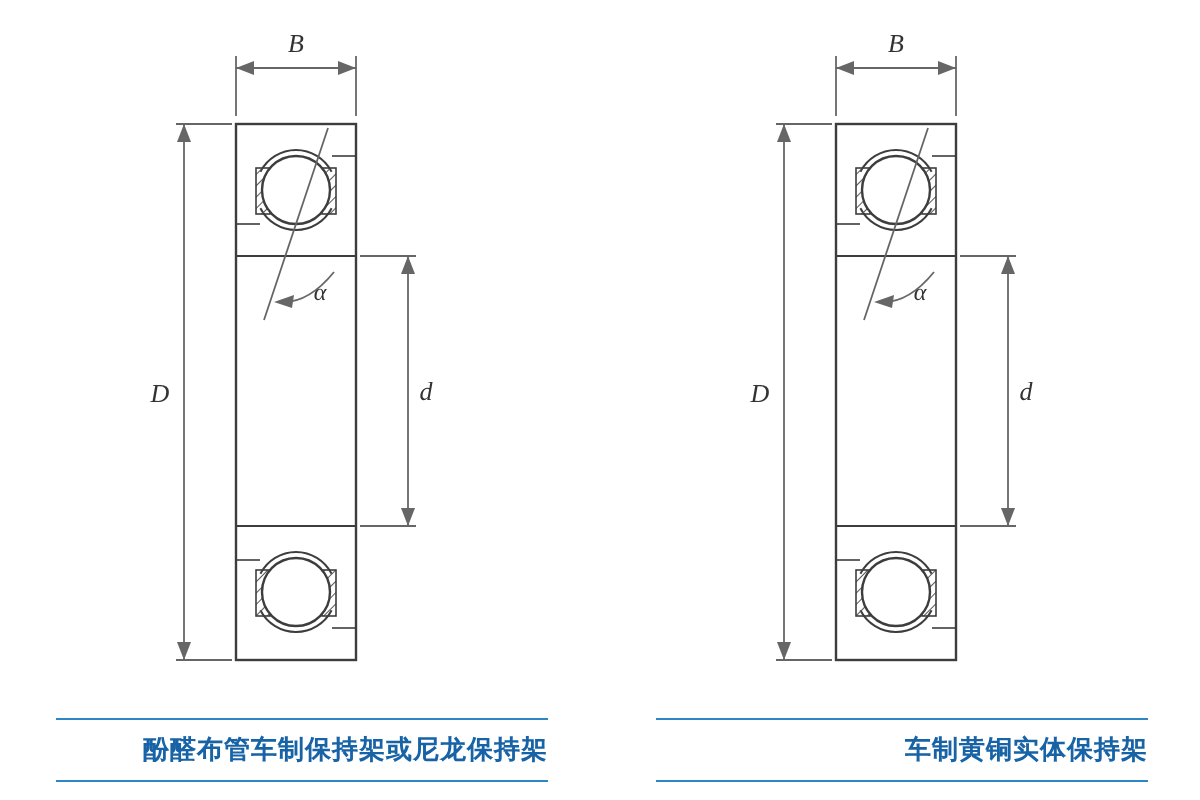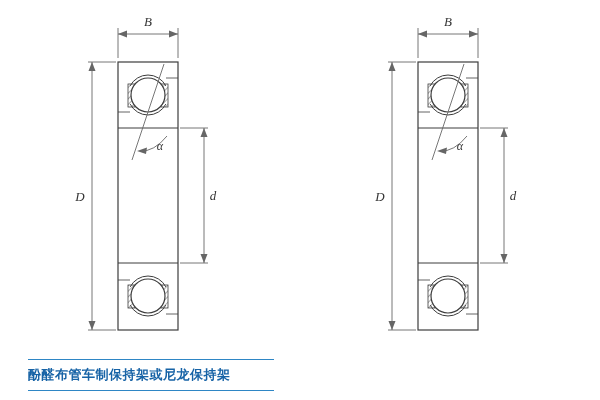--- a/index.html
+++ b/index.html
@@ -6,21 +6,21 @@
   body{
     width:600px;height:400px;background:#ffffff;position:relative;overflow:hidden;
     font-family:"Liberation Sans",sans-serif;
   }
   .panel{position:absolute;top:0;width:300px;height:400px;}
   #panel-0{left:0;}
   #panel-1{left:300px;}
   .caption{
     position:absolute;top:359px;left:28px;width:246px;
     border-top:1px solid #2e86c5;border-bottom:1px solid #2e86c5;
-    color:#1763a6;font-size:13px;font-weight:700;text-align:left;
+    color:#1763a6;font-size:13px;font-weight:700;text-align:right;
     padding:6px 0;box-sizing:border-box;letter-spacing:0.5px;
   }
   svg{display:block;}
   svg text{font-family:"Liberation Serif",serif;font-style:italic;font-size:13px;fill:#333;}
   svg text.alpha{font-size:12px;}
 </style>
 </head>
 <body>
 
 <div class="panel" id="panel-0">
@@ -133,13 +133,14 @@
     <text x="80" y="201" text-anchor="middle">D</text>
     <g stroke="#666" stroke-width="0.9" fill="none">
       <line x1="180" y1="128" x2="208" y2="128"></line>
       <line x1="180" y1="263" x2="208" y2="263"></line>
       <line x1="204" y1="128" x2="204" y2="263"></line>
       <polygon points="204,128 200.5,137 207.5,137" fill="#666" stroke="none"></polygon>
       <polygon points="204,263 200.5,254 207.5,254" fill="#666" stroke="none"></polygon>
     </g>
     <text x="213" y="200" text-anchor="middle">d</text>
   </svg>
+  <div class="caption">车制黄铜实体保持架</div>
 </div>
 
 </body></html>

